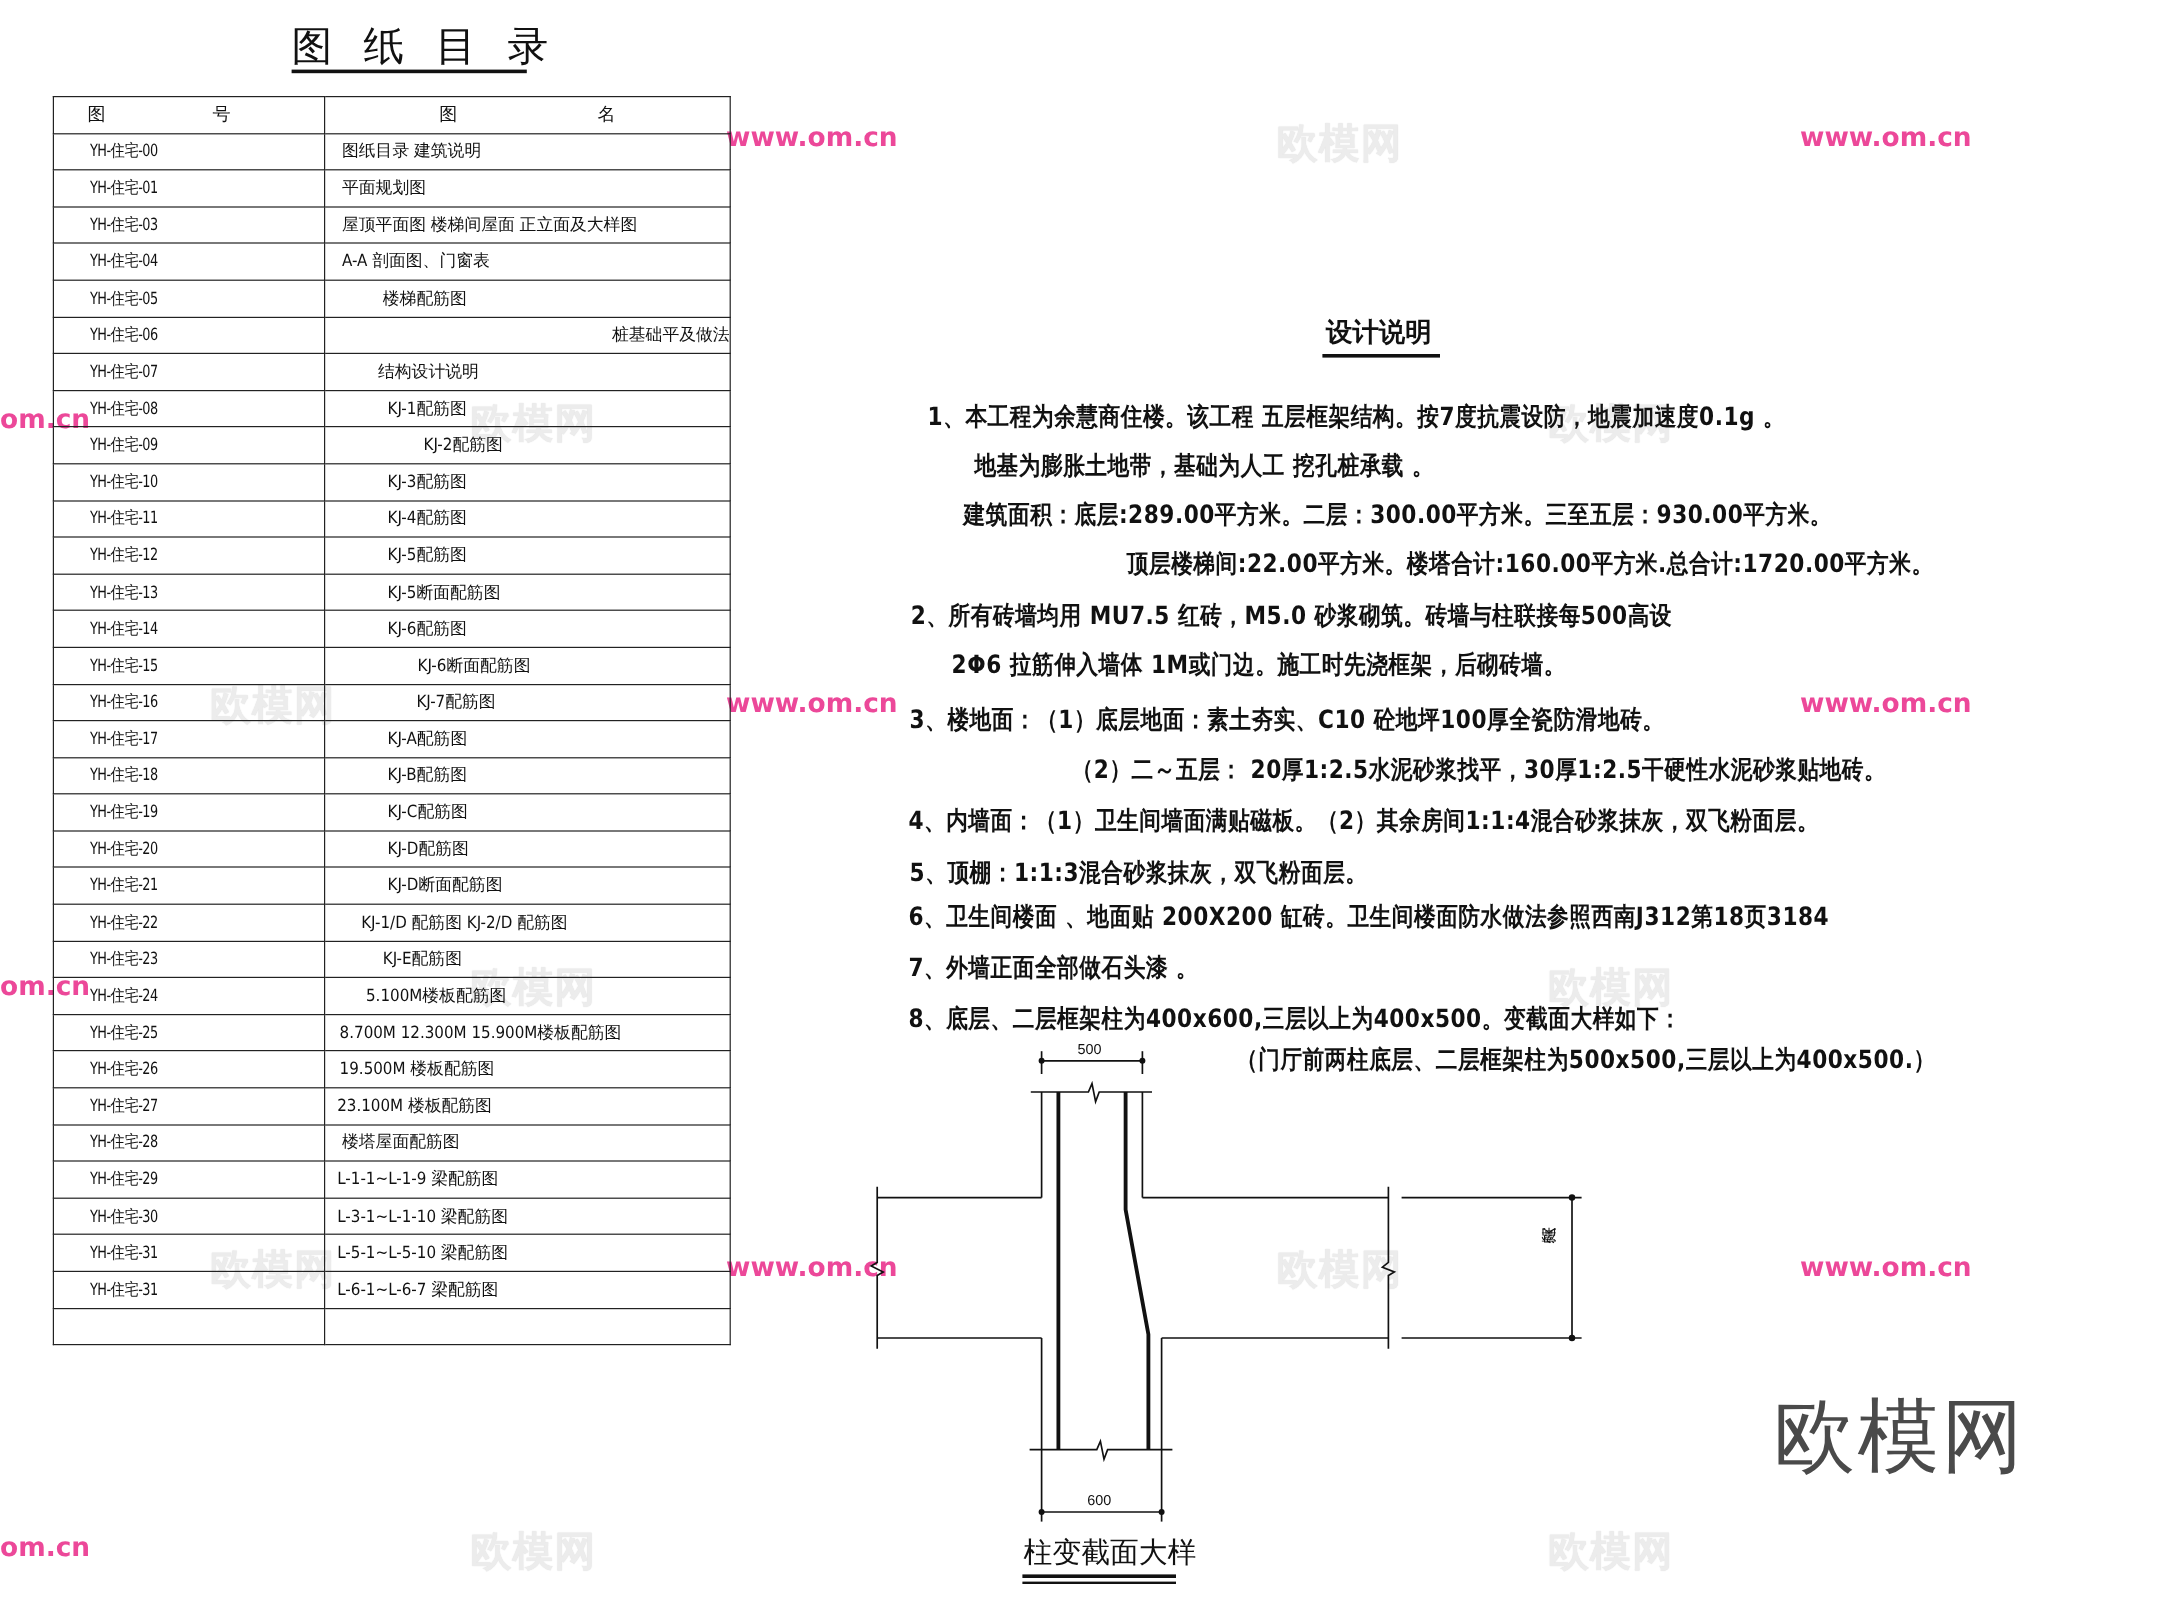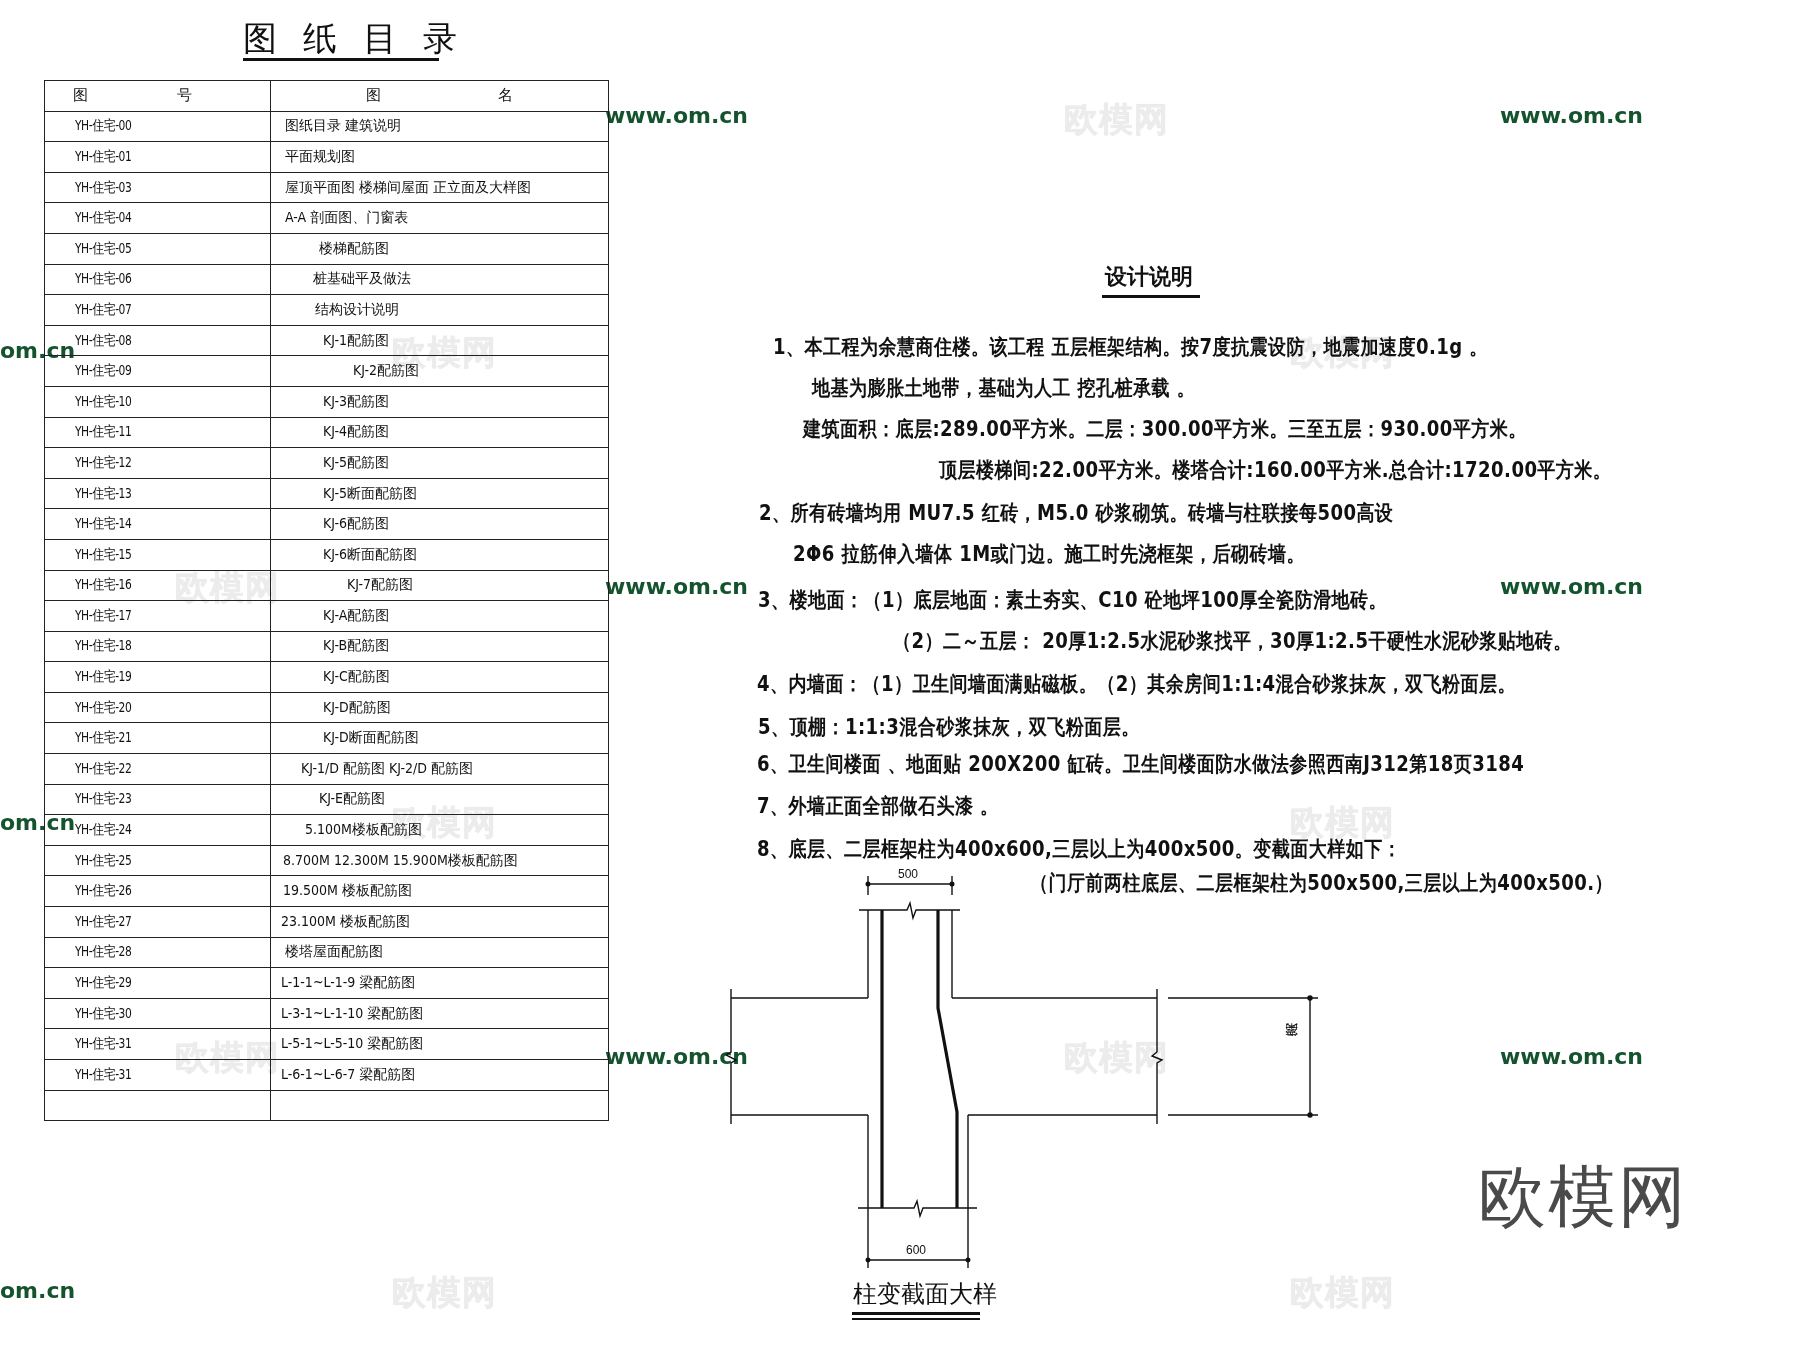--- a/index.html
+++ b/index.html
@@ -3,21 +3,21 @@
 <meta charset="utf-8">
 <style>
   html, body { margin:0; padding:0; background:#ffffff; }
   body { width:1800px; height:1347px; position:relative; overflow:hidden;
          font-family:"DejaVu Sans", sans-serif; color:#111; }
   .abs { position:absolute; }
   .wm { position:absolute; color:#e6e6e6; font-family:"DejaVu Sans", sans-serif;
         font-weight:bold; white-space:nowrap; pointer-events:none; }
   .wm-logo { font-size:34px; letter-spacing:1px; color:#ececec;
              text-shadow:0 0 1px #dcdcdc; }
-  .wm-url { font-size:22px; color:#14532d;text-align:center; }
+  .wm-url { font-size:22px; color:#ec4899;text-align:center; }
 
   
   .idx-title { left:243px; top:16px; width:196px; font-size:34px; letter-spacing:26px;
                font-family:"DejaVu Serif", serif; font-weight:normal; white-space:nowrap; }
   .idx-title-line { left:243px; top:58px; width:196px; height:3px; background:#111; }
   table.idx { position:absolute; left:44px; top:80px; width:565px;
               border-collapse:collapse; font-family:"DejaVu Sans Condensed","DejaVu Sans", sans-serif; }
   table.idx td, table.idx th { border:1.5px solid #222; height:29.6px; padding:0;
               font-weight:normal; white-space:nowrap; overflow:hidden; }
   table.idx th { font-size:15px; text-align:left; }
@@ -108,21 +108,21 @@
         <tr>
           <td class="no"><span>YH-住宅-04</span></td>
           <td class="nm" style="padding-left: 14px;"><span>A-A 剖面图、门窗表</span></td>
         </tr>
         <tr>
           <td class="no"><span>YH-住宅-05</span></td>
           <td class="nm" style="padding-left: 48px;"><span>楼梯配筋图</span></td>
         </tr>
         <tr>
           <td class="no"><span>YH-住宅-06</span></td>
-          <td class="nm" style="padding-left: 42px;"><span>桩基础平及做法</span></td>
+          <td class="nm" style="padding-left: 42px; text-align: right;"><span>桩基础平及做法</span></td>
         </tr>
         <tr>
           <td class="no"><span>YH-住宅-07</span></td>
           <td class="nm" style="padding-left: 44px;"><span>结构设计说明</span></td>
         </tr>
         <tr>
           <td class="no"><span>YH-住宅-08</span></td>
           <td class="nm" style="padding-left: 52px;"><span>KJ-1配筋图</span></td>
         </tr>
         <tr>
@@ -144,21 +144,21 @@
         <tr>
           <td class="no"><span>YH-住宅-13</span></td>
           <td class="nm" style="padding-left: 52px;"><span>KJ-5断面配筋图</span></td>
         </tr>
         <tr>
           <td class="no"><span>YH-住宅-14</span></td>
           <td class="nm" style="padding-left: 52px;"><span>KJ-6配筋图</span></td>
         </tr>
         <tr>
           <td class="no"><span>YH-住宅-15</span></td>
-          <td class="nm" style="padding-left: 52px;"><span>KJ-6断面配筋图</span></td>
+          <td class="nm" style="padding-left: 77px;"><span>KJ-6断面配筋图</span></td>
         </tr>
         <tr>
           <td class="no"><span>YH-住宅-16</span></td>
           <td class="nm" style="padding-left: 76px;"><span>KJ-7配筋图</span></td>
         </tr>
         <tr>
           <td class="no"><span>YH-住宅-17</span></td>
           <td class="nm" style="padding-left: 52px;"><span>KJ-A配筋图</span></td>
         </tr>
         <tr>

